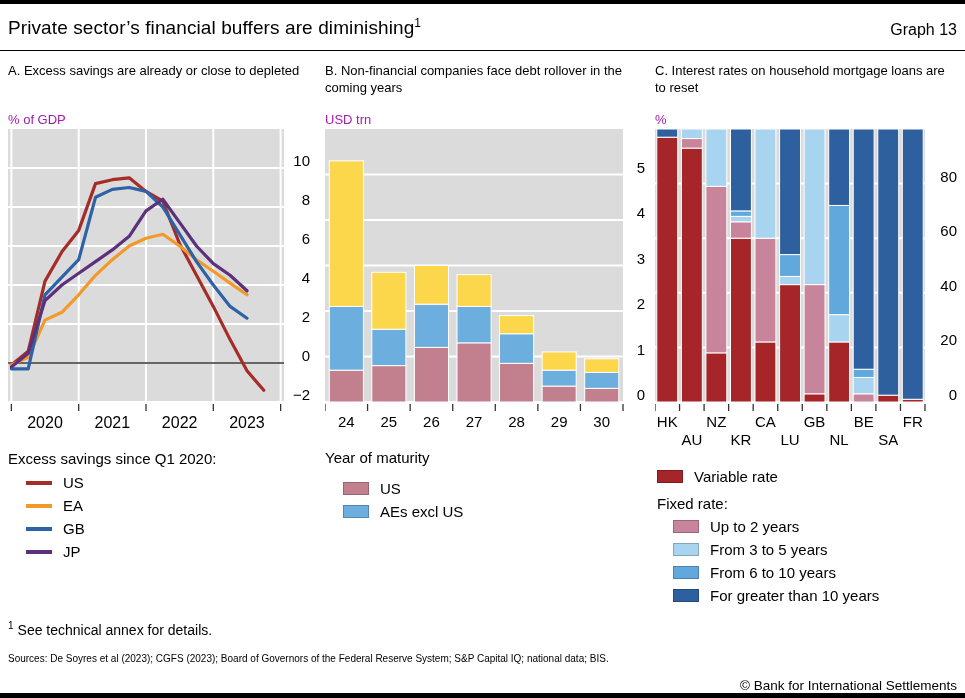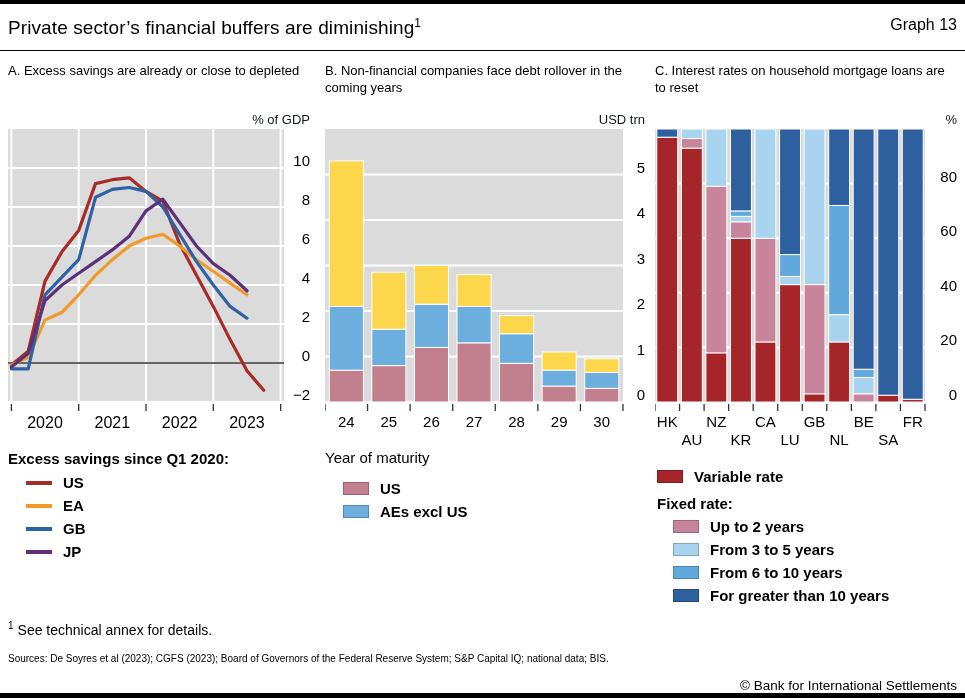--- a/index.html
+++ b/index.html
@@ -2,34 +2,34 @@
 <html><head>
 <meta charset="utf-8">
 <style>
   html,body{margin:0;padding:0;}
   body{
     width:965px;height:698px;position:relative;overflow:hidden;
     background:#ffffff;color:#000;
     font-family:"Liberation Sans",sans-serif;
   }
   .top-bar{height:4px;background:#000;}
-  .header{display:flex;justify-content:space-between;padding:12px 8px 11px 8px;}
+  .header{display:flex;justify-content:space-between;align-items:flex-end;padding:12px 8px 11px 8px;}
   .page-title{font-size:19px;letter-spacing:.1px;}
   .page-title sup{font-size:12px;}
   .graph-label{font-size:16px;}
   .rule{border-top:1.5px solid #000;margin:0;}
   .panels{display:flex;padding:11px 8px 0 8px;}
   .panel{flex:0 0 auto;}
   .panel-a{width:302px;margin-right:15px;}
   .panel-b{width:320px;margin-right:10px;}
   .panel-c{width:302px;}
   .panel-title{font-size:13px;line-height:1.32;min-height:44px;margin:0 0 4px 0;}
-  .unit-label{text-align:right;color:#0f172a;font-size:13px;height:19px;line-height:19px;}
+  .unit-label{color:#a21caf;font-size:13px;height:19px;line-height:19px;}
   svg text{font-family:"Liberation Sans",sans-serif;fill:#000;}
-  .legend{margin-top:14px;font-size:15px;font-weight:bold;}
+  .legend{margin-top:14px;font-size:15px;}
   .legend-title{margin-bottom:7px;}
   .legend-row{display:flex;align-items:center;margin:6px 0 6px 18px;}
   .legend-row.noindent{margin-left:2px;}
   .swatch-line{display:inline-block;width:26px;height:3.4px;margin-right:11px;flex:0 0 auto;}
   .swatch-rect{display:inline-block;width:26px;height:13px;margin-right:11px;flex:0 0 auto;box-shadow:inset 0 0 0 1px rgba(0,0,0,.22);}
   .xaxis-title{font-size:15px;margin-top:13px;}
   .legend-subtitle{margin:10px 0 4px 2px;font-size:15px;}
   .footer{padding:0 8px;}
   .footnote{font-size:14px;margin-top:10px;}
   .footnote sup{font-size:10px;margin-right:4px;}

